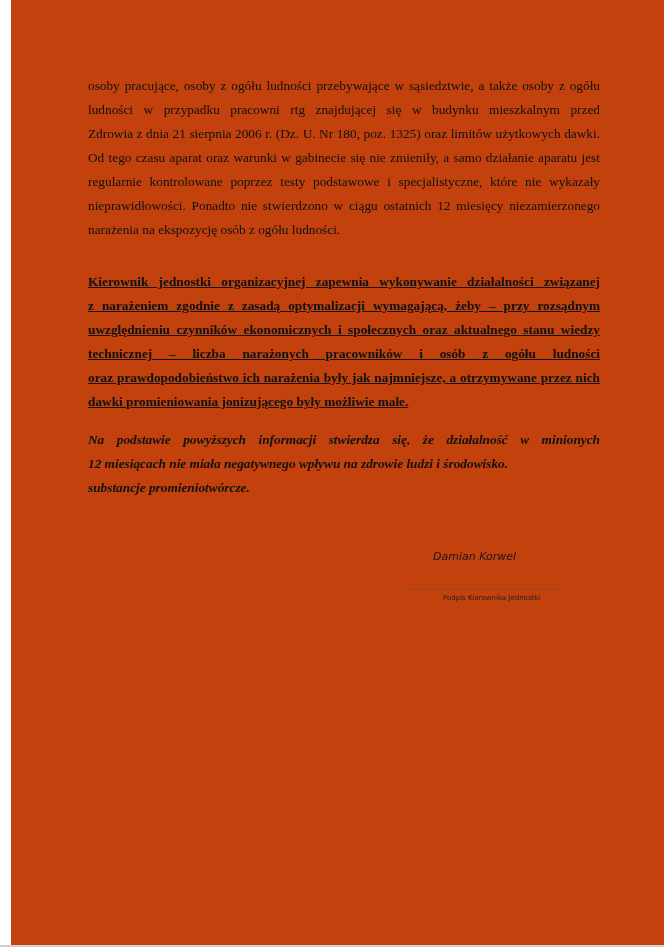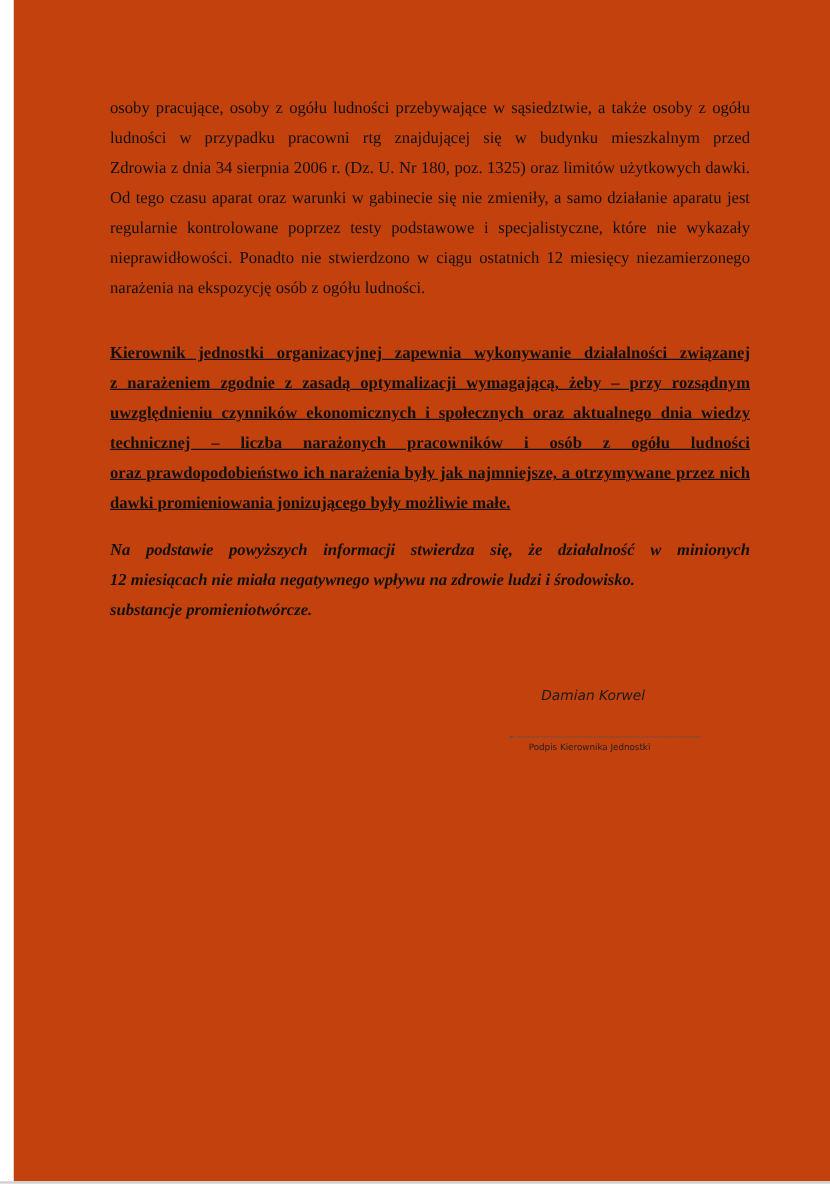--- a/index.html
+++ b/index.html
@@ -67,46 +67,46 @@
     }
     .signature-line {
       position: absolute;
       left: 397px;
       top: 589px;
       width: 152px;
       border-top: 1px dotted #555555;
     }
     .signature-caption {
       position: absolute;
-      left: 412px;
+      left: 432px;
       top: 594px;
       font-family: "DejaVu Sans", sans-serif;
       font-size: 7px;
       color: #222222;
     }
   </style>
 </head>
 <body>
 
 <div class="page">
 
   <div class="body-text" id="para1">
     <span class="line">osoby pracujące, osoby z ogółu ludności przebywające w sąsiedztwie, a także osoby z ogółu</span>
     <span class="line">ludności w przypadku pracowni rtg znajdującej się w budynku mieszkalnym przed</span>
-    <span class="line">Zdrowia z dnia 34 sierpnia 2006 r. (Dz. U. Nr 180, poz. 1325) oraz limitów użytkowych dawki.</span>
+    <span class="line">Zdrowia z dnia 21 sierpnia 2006 r. (Dz. U. Nr 180, poz. 1325) oraz limitów użytkowych dawki.</span>
     <span class="line">Od tego czasu aparat oraz warunki w gabinecie się nie zmieniły, a samo działanie aparatu jest</span>
     <span class="line">regularnie kontrolowane poprzez testy podstawowe i specjalistyczne, które nie wykazały</span>
     <span class="line">nieprawidłowości. Ponadto nie stwierdzono w ciągu ostatnich 12 miesięcy niezamierzonego</span>
     <span class="line last">narażenia na ekspozycję osób z ogółu ludności.</span>
   </div>
 
   <div class="body-text bold" id="para2">
     <span class="line">Kierownik jednostki organizacyjnej zapewnia wykonywanie działalności związanej</span>
     <span class="line">z narażeniem zgodnie z zasadą optymalizacji wymagającą, żeby – przy rozsądnym</span>
-    <span class="line">uwzględnieniu czynników ekonomicznych i społecznych oraz aktualnego dnia wiedzy</span>
+    <span class="line">uwzględnieniu czynników ekonomicznych i społecznych oraz aktualnego stanu wiedzy</span>
     <span class="line">technicznej – liczba narażonych pracowników i osób z ogółu ludności</span>
     <span class="line">oraz prawdopodobieństwo ich narażenia były jak najmniejsze, a otrzymywane przez nich</span>
     <span class="line last">dawki promieniowania jonizującego były możliwie małe.</span>
   </div>
 
   <div class="body-text bold" id="para3">
     <span class="line">Na podstawie powyższych informacji stwierdza się, że działalność w minionych</span>
     <span class="line last">12 miesiącach nie miała negatywnego wpływu na zdrowie ludzi i środowisko.</span>
     <span class="line last">substancje promieniotwórcze.</span>
   </div>

